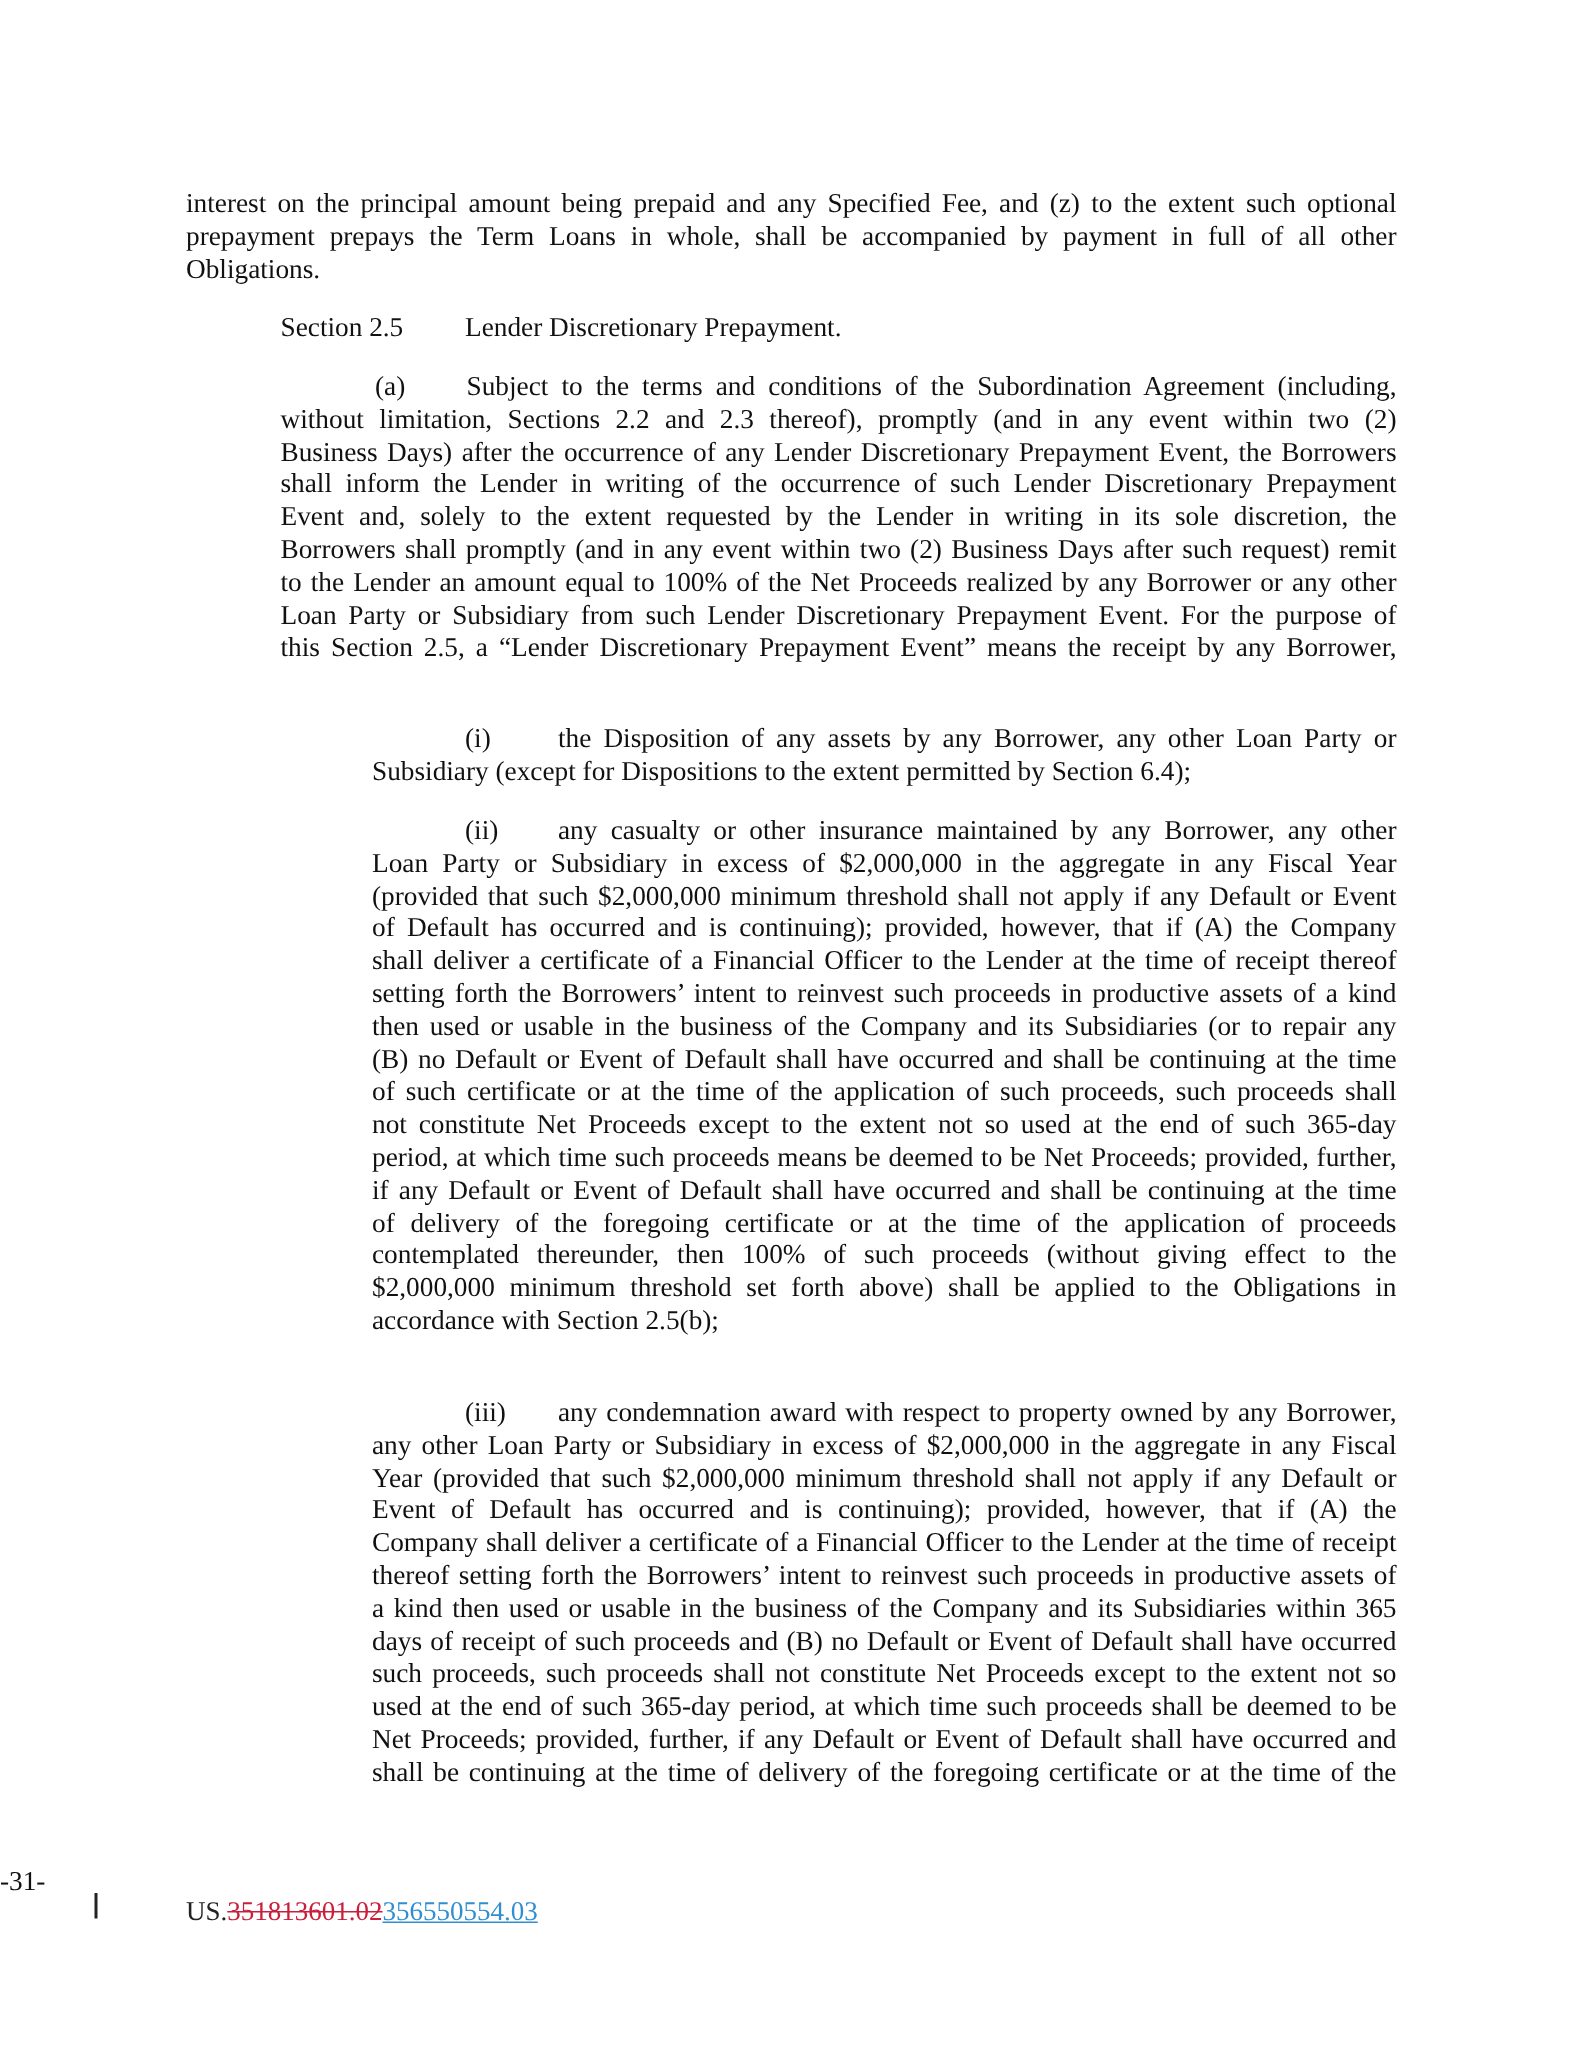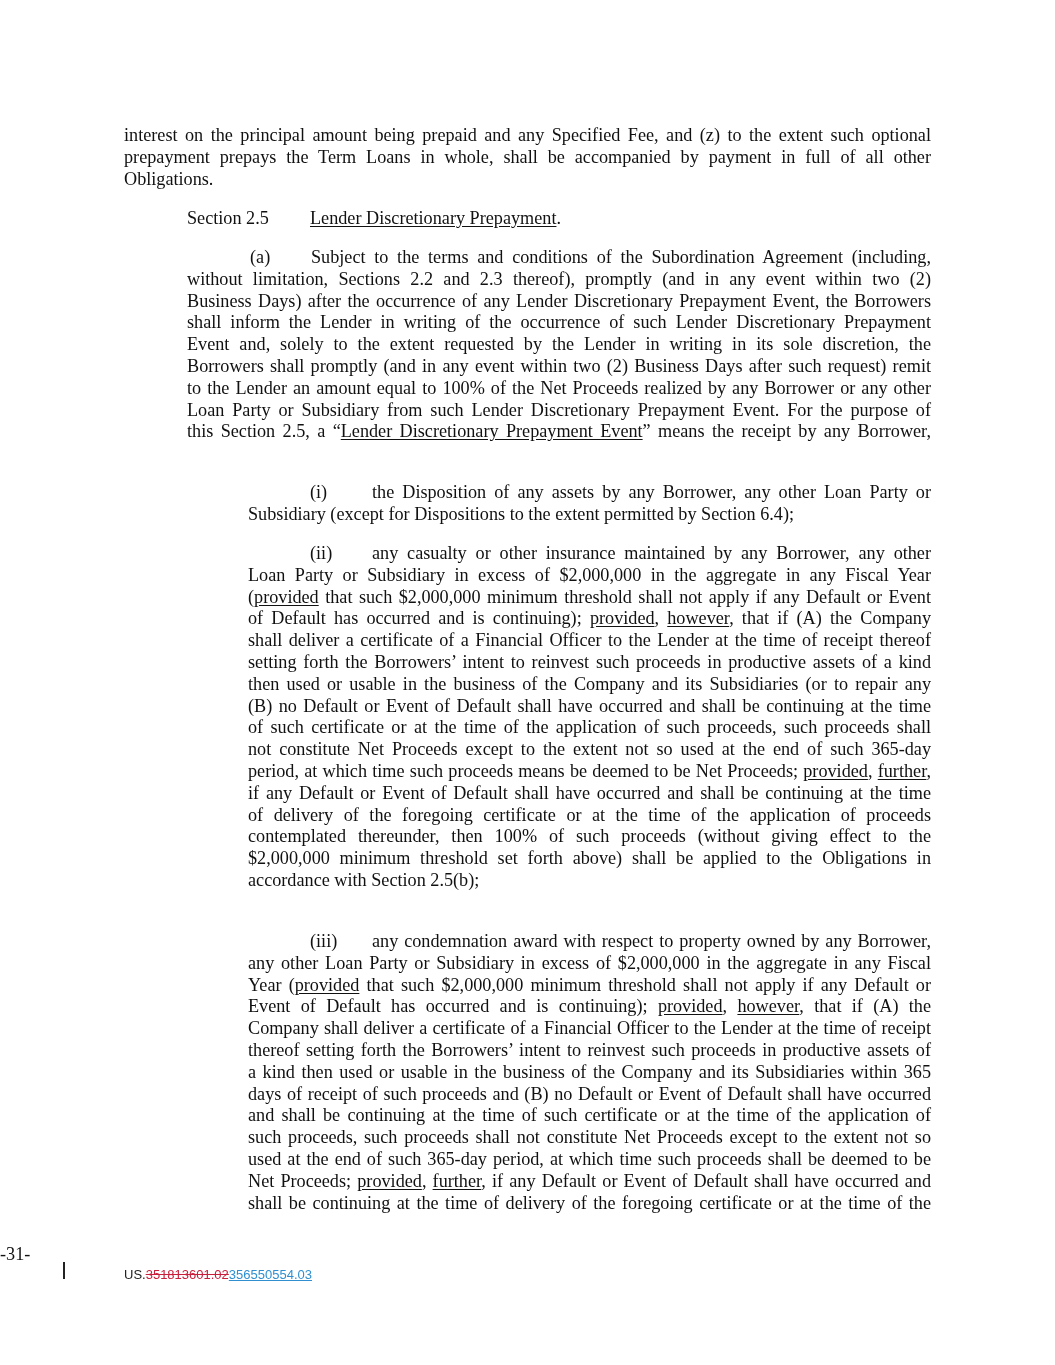--- a/index.html
+++ b/index.html
@@ -12,27 +12,27 @@
   .para { position: absolute; text-align: justify; margin: 0; }
   .para .line { display: block; text-align: justify; text-align-last: justify; white-space: nowrap; height: 21.8px; }
   .para .line.last { text-align-last: left; }
   .p-top { left: 124px; top: 125px; width: 807px; }
   .section-head { position: absolute; left: 187px; top: 208px; white-space: nowrap; }
   .section-head .num { display: inline-block; width: 123px; }
   .p-a { left: 187px; top: 247px; width: 744px; }
   .p-i { left: 248px; top: 482px; width: 683px; }
   .p-ii { left: 248px; top: 543px; width: 683px; }
   .p-iii { left: 248px; top: 931px; width: 683px; }
-  .u { text-decoration: underline; text-underline-offset: 2px; }
+  .u { text-underline-offset: 2px; }
   .tab-a { display: inline-block; width: 124px; text-indent: 0; }
   .lead-a { padding-left: 63px; }
   .lead-r { padding-left: 62px; }
   .tab-r { display: inline-block; width: 62px; }
   .page-num { position: absolute; left: 0; width: 1055px; top: 1244px; text-align: left; font-size: 18.2px; }
-  .footer { position: absolute; left: 124px; top: 1264px; font-family: Liberation Sans, sans-serif; font-size: 13px; color: #222; }
+  .footer { position: absolute; left: 124px; top: 1264px; font-family: Liberation Serif, serif; font-size: 18px; color: #222; }
   .footer .del { color: #c8203c; text-decoration: line-through; }
   .footer .ins { color: #2f8fd0; text-decoration: underline; }
   .change-bar { position: absolute; left: 63px; top: 1262px; width: 1.5px; height: 17px; background: #222; }
 </style>
 </head>
 <body>
 
 <div class="page">
 
   <div class="para p-top">
@@ -83,21 +83,20 @@
 
   <div class="para p-iii">
     <span class="line"><span class="lead-r"></span><span class="tab-r">(iii)</span><span>any condemnation award with respect to property owned by any Borrower,</span></span>
     <span class="line">any other Loan Party or Subsidiary in excess of $2,000,000 in the aggregate in any Fiscal</span>
     <span class="line"><span>Year (</span><span class="u">provided</span><span> that such $2,000,000 minimum threshold shall not apply if any Default or</span></span>
     <span class="line"><span>Event of Default has occurred and is continuing); </span><span class="u">provided</span><span>, </span><span class="u">however</span><span>, that if (A) the</span></span>
     <span class="line">Company shall deliver a certificate of a Financial Officer to the Lender at the time of receipt</span>
     <span class="line">thereof setting forth the Borrowers’ intent to reinvest such proceeds in productive assets of</span>
     <span class="line">a kind then used or usable in the business of the Company and its Subsidiaries within 365</span>
     <span class="line">days of receipt of such proceeds and (B) no Default or Event of Default shall have occurred</span>
-    <span class="line">and shall be continuing at the time of such certificate or at the time of the application of</span>
     <span class="line">such proceeds, such proceeds shall not constitute Net Proceeds except to the extent not so</span>
     <span class="line">used at the end of such 365-day period, at which time such proceeds shall be deemed to be</span>
     <span class="line"><span>Net Proceeds; </span><span class="u">provided</span><span>, </span><span class="u">further</span><span>, if any Default or Event of Default shall have occurred and</span></span>
     <span class="line">shall be continuing at the time of delivery of the foregoing certificate or at the time of the</span>
   </div>
 
   <div class="page-num">-31-</div>
 
   <div class="change-bar"></div>
   <div class="footer">

